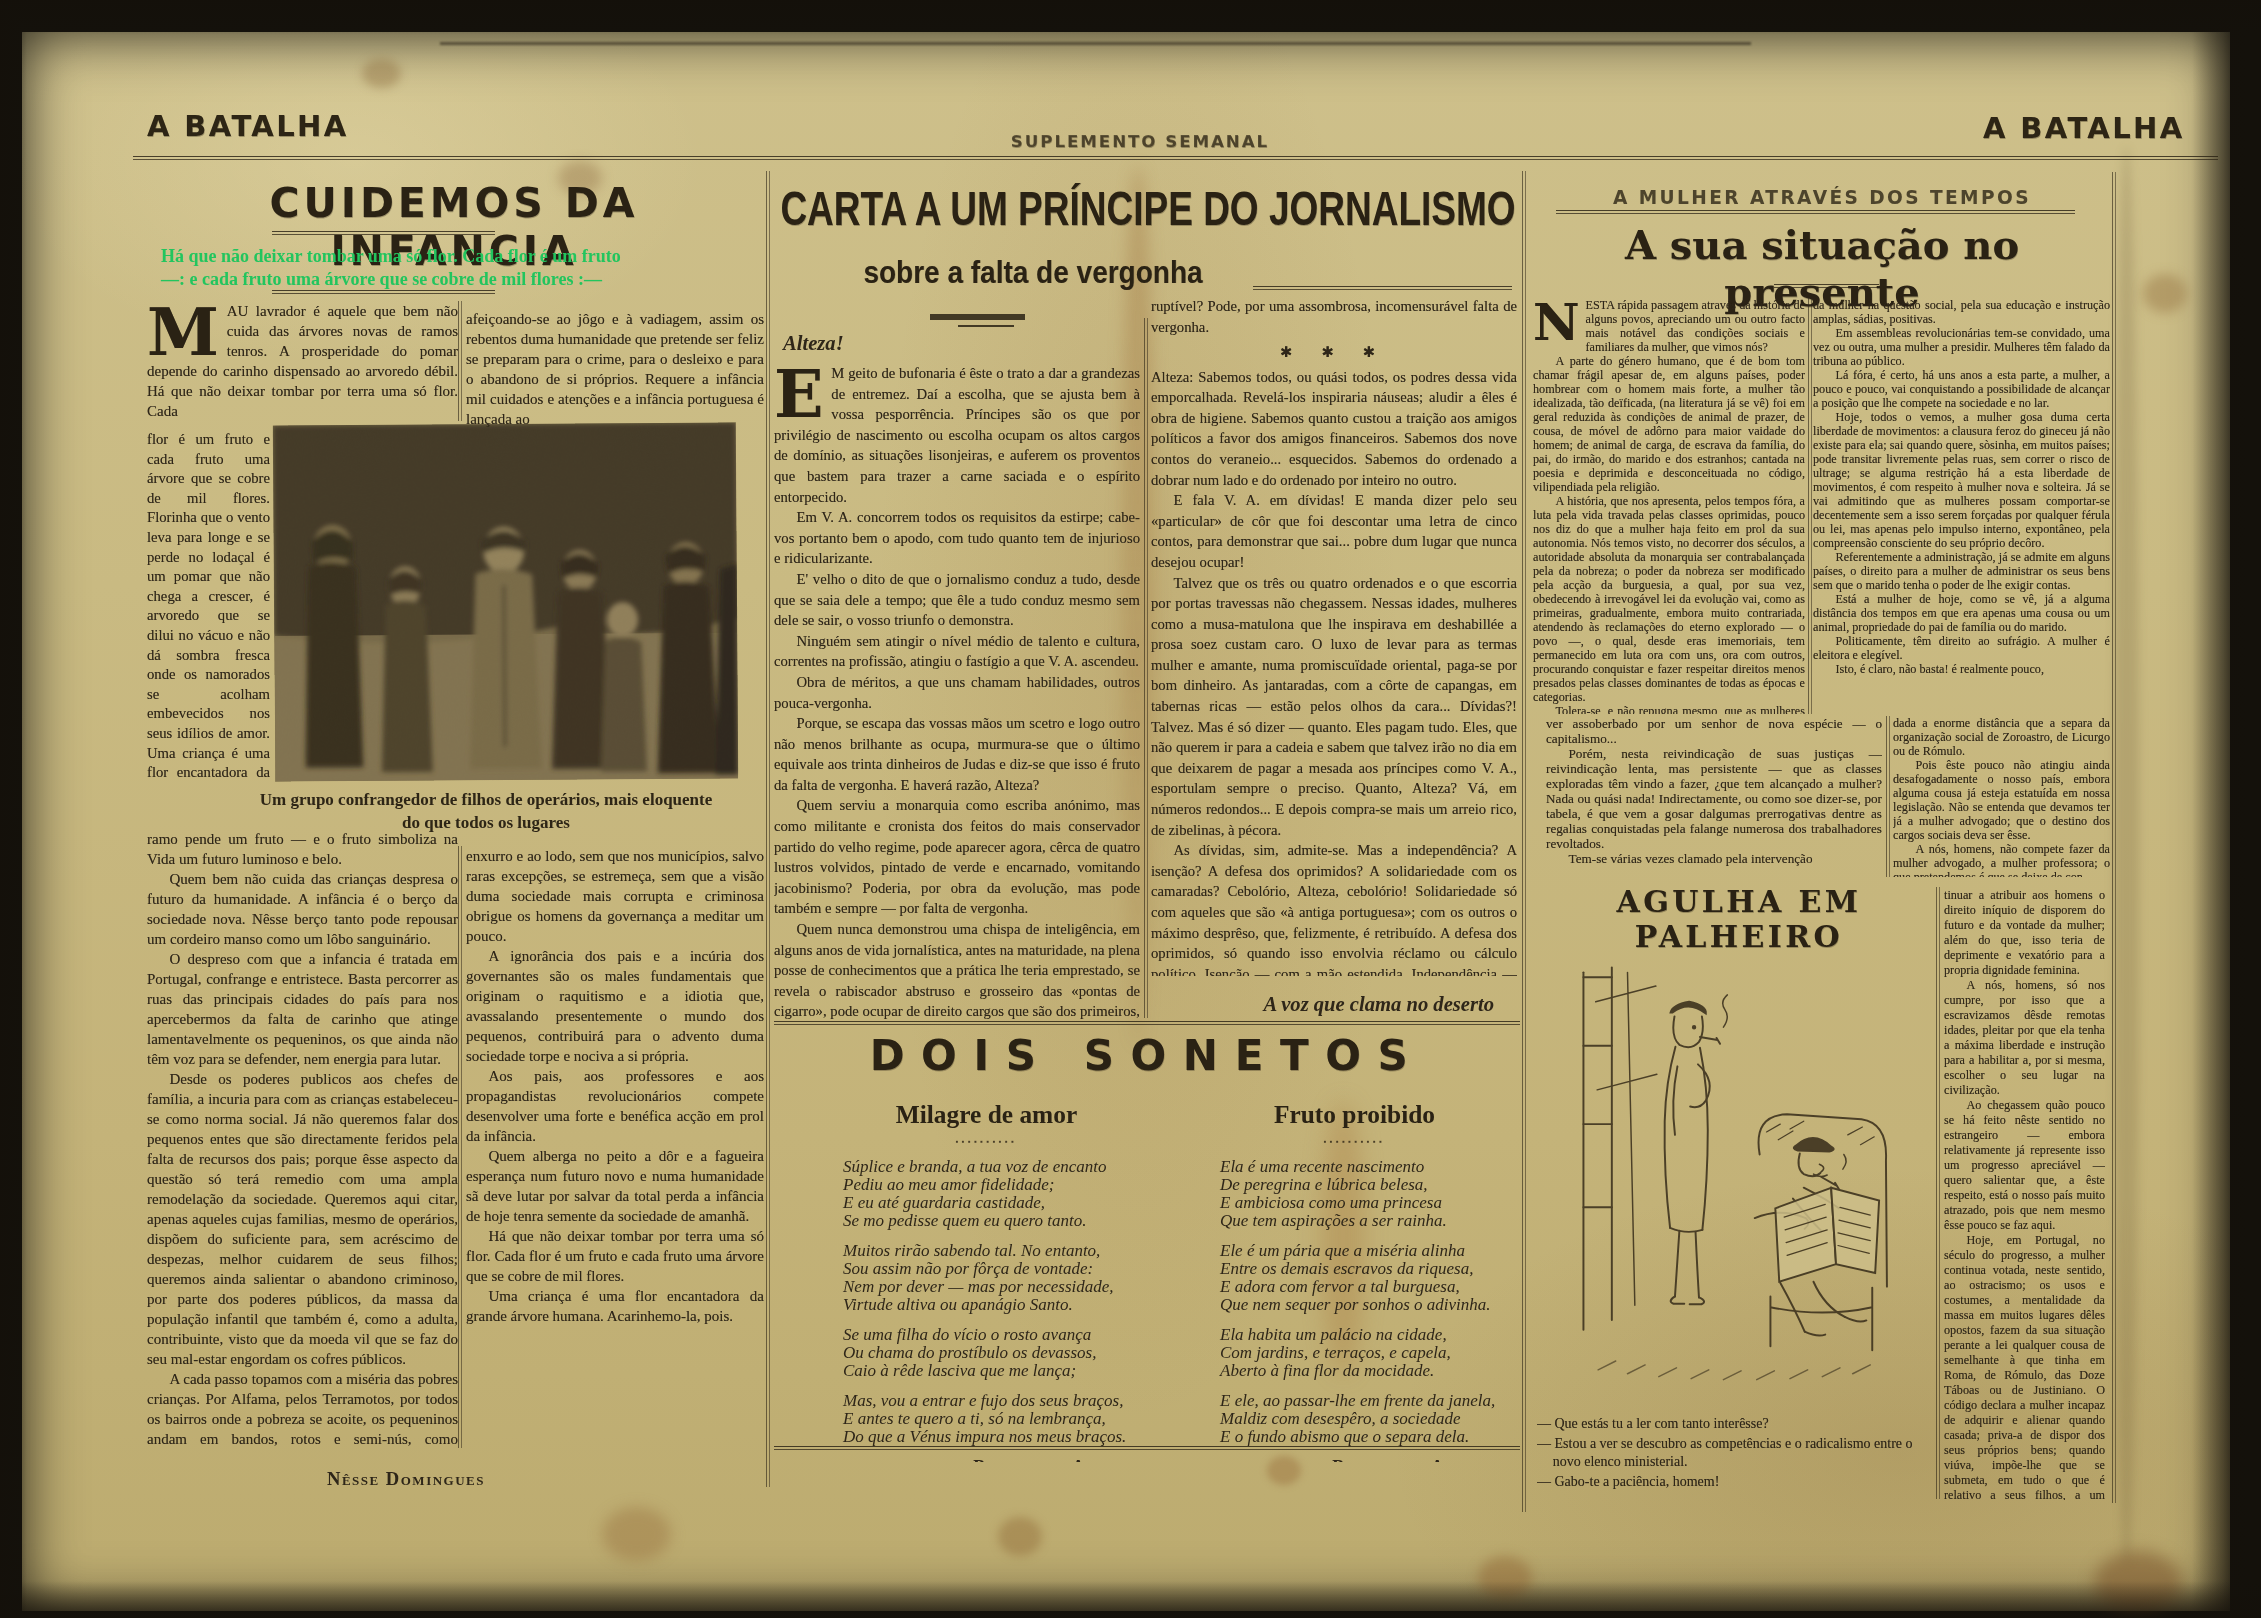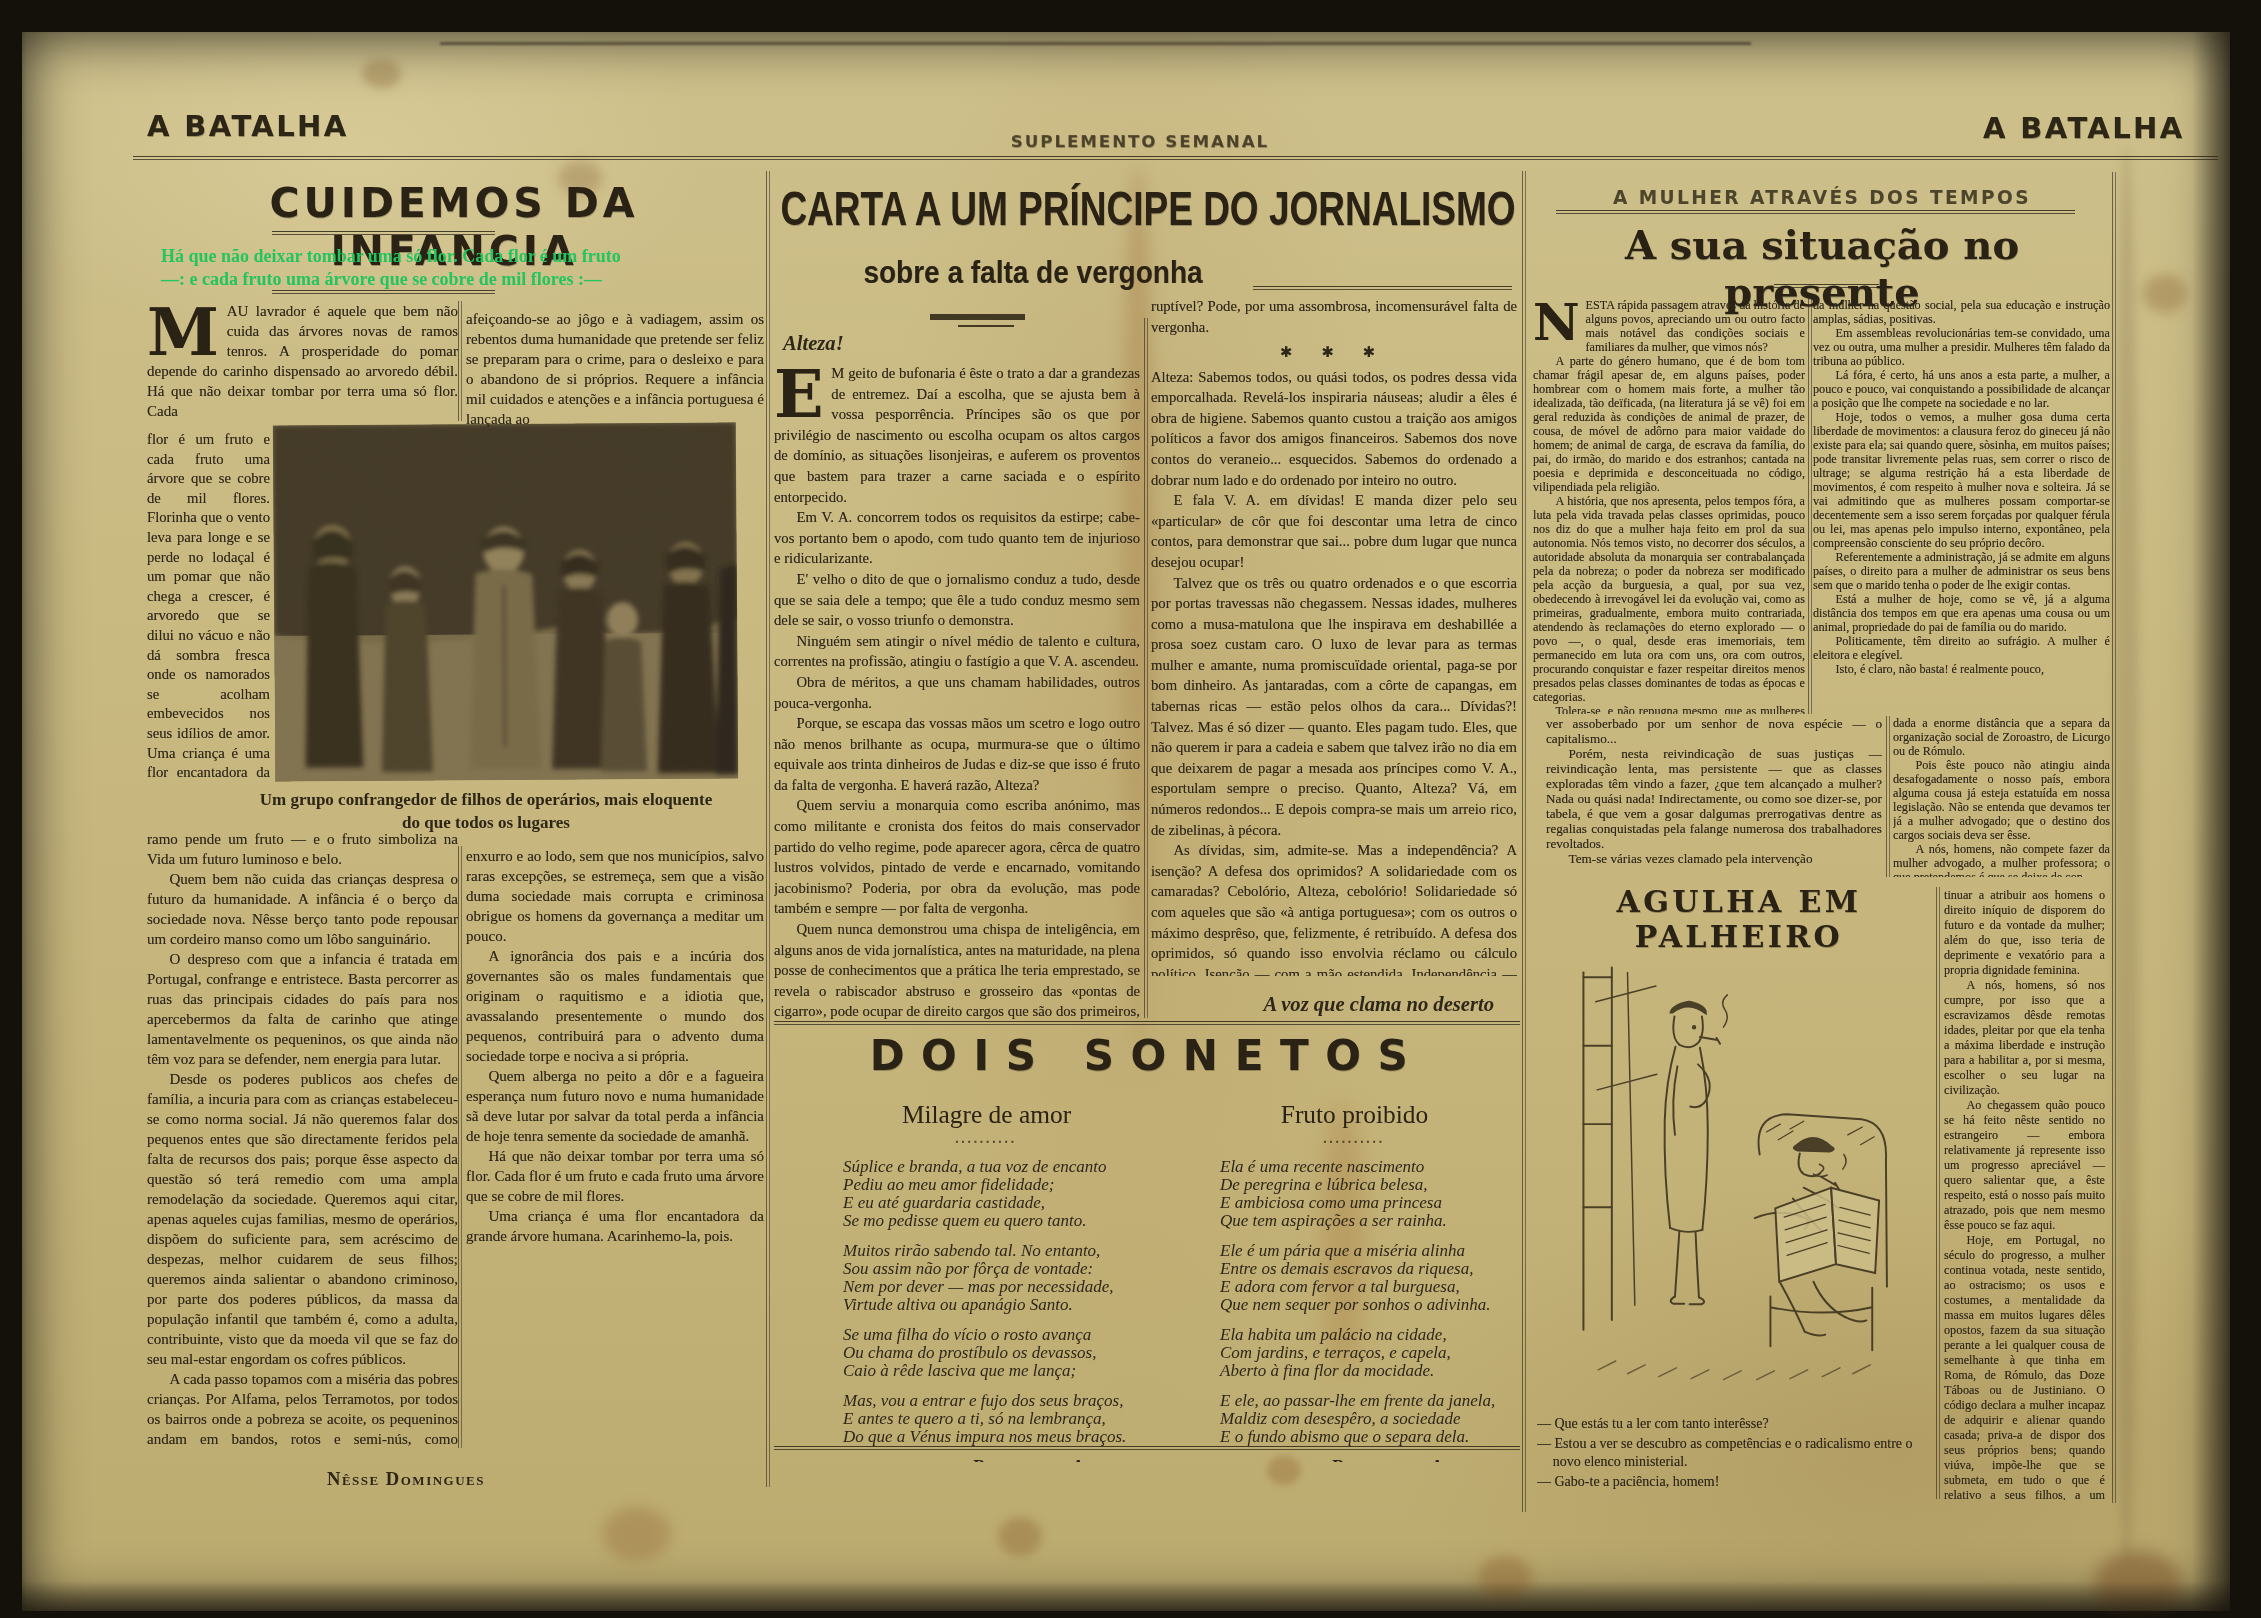--- a/index.html
+++ b/index.html
@@ -29,21 +29,21 @@
   .smallcol{font-size:12.2px;line-height:14px;}
   .dc{float:left;font-family:"DejaVu Serif",serif;font-weight:bold;color:#2a2214;
       font-size:65px;line-height:.8;margin:4.9px 7.8px 0 0;}
   .dc.small{font-size:51px;margin:3.9px 5.9px 0 0;}
   .stars{text-align:center;text-indent:0 !important;letter-spacing:12.7px;font-size:14.7px;padding:4.9px 0 3.9px 0;}
   .sig{position:absolute;font-variant:small-caps;font-weight:bold;letter-spacing:1.5px;font-size:18.6px;color:#2e2619;}
   .sig-it{position:absolute;font-style:italic;font-weight:bold;font-size:20.6px;color:#2e2619;text-align:right;}
   .caption{position:absolute;text-align:center;font-weight:bold;font-size:17px;line-height:22.5px;color:#2d2516;}
   .subtl{position:absolute;text-align:left;font-weight:bold;font-size:18px;line-height:23px;color:#22c55e;}
   .poem{position:absolute;overflow:hidden;}
-  .poem .ptitle{text-align:center;font-weight:normal;font-size:25.4px;color:#2a2214;margin:0 0 7.8px 0;}
+  .poem .ptitle{text-align:center;font-weight:bold;font-size:25.4px;color:#2a2214;margin:0 0 7.8px 0;}
   .poem .orn{text-align:center;font-size:7.8px;letter-spacing:3.4px;color:rgba(42,34,20,.8);margin:0 0 12.7px 0;}
   .poem .stanza{font-style:italic;font-size:17px;line-height:18px;margin:0 0 11.7px 28px;color:#2e2619;}
   .poem .pauthor{text-align:right;font-variant:small-caps;font-weight:bold;font-size:18px;letter-spacing:1px;padding-right:12.7px;color:#2e2619;}
   .dlgcap p{margin:0 0 1px 0;text-indent:-15.7px;padding-left:15.7px;text-align:left;}
   .ghostline{position:absolute;background:rgba(25,20,12,.5);filter:blur(1px);}
   .photo-wrap{position:absolute;overflow:hidden;box-shadow:0 0 14.7px rgba(40,30,15,.35) inset;transform:rotate(-.4deg);}
   .cartoon-wrap{position:absolute;}
   .edge{position:absolute;pointer-events:none;}
 </style>
 </head>
@@ -146,20 +146,21 @@
       <p>ramo pende um fruto — e o fruto simboliza na Vida um futuro luminoso e belo.</p>
       <p>Quem bem não cuida das crianças despresa o futuro da humanidade. A infância é o berço da sociedade nova. Nêsse berço tanto pode repousar um cordeiro manso como um lôbo sanguinário.</p>
       <p>O despreso com que a infancia é tratada em Portugal, confrange e entristece. Basta percorrer as ruas das principais cidades do país para nos apercebermos da falta de carinho que atinge lamentavelmente os pequeninos, os que ainda não têm voz para se defender, nem energia para lutar.</p>
       <p>Desde os poderes publicos aos chefes de família, a incuria para com as crianças estabeleceu-se como norma social. Já não queremos falar dos pequenos entes que são directamente feridos pela falta de recursos dos pais; porque êsse aspecto da questão só terá remedio com uma ampla remodelação da sociedade. Queremos aqui citar, apenas aqueles cujas familias, mesmo de operários, dispõem do suficiente para, sem acréscimo de despezas, melhor cuidarem de seus filhos; queremos ainda salientar o abandono criminoso, por parte dos poderes públicos, da massa da população infantil que também é, como a adulta, contribuinte, visto que da moeda vil que se faz do seu mal-estar engordam os cofres públicos.</p>
       <p>A cada passo topamos com a miséria das pobres crianças. Por Alfama, pelos Terramotos, por todos os bairros onde a pobreza se acoite, os pequeninos andam em bandos, rotos e semi-nús, como pequenos selvagens. Enxarcados pela chuva e tisnados pelo sol, esguedelhados e sujos, a boca plena de palavrões imundos, nos recantos sombrios entregando-se a lúbricos vícios ou</p>
     </div>
   <div class="rule-v" style="left:458px;top:846px;height:602px;"></div>
   <div class="bodycol cont" style="left:466px;top:846px;width:298px;height:607px;">
       <p>enxurro e ao lodo, sem que nos municípios, salvo raras excepções, se estremeça, sem que a visão duma sociedade mais corrupta e criminosa obrigue os homens da governança a meditar um pouco.</p>
       <p>A ignorância dos pais e a incúria dos governantes são os males fundamentais que originam o raquitismo e a idiotia que, avassalando presentemente o mundo dos pequenos, contribuirá para o advento duma sociedade torpe e nociva a si própria.</p>
+      <p>Aos pais, aos professores e aos propagandistas revolucionários compete desenvolver uma forte e benéfica acção em prol da infância.</p>
       <p>Quem alberga no peito a dôr e a fagueira esperança num futuro novo e numa humanidade sã deve lutar por salvar da total perda a infância de hoje tenra semente da sociedade de amanhã.</p>
       <p>Há que não deixar tombar por terra uma só flor. Cada flor é um fruto e cada fruto uma árvore que se cobre de mil flores.</p>
       <p>Uma criança é uma flor encantadora da grande árvore humana. Acarinhemo-la, pois.</p>
     </div>
   <div class="sig" style="left:147px;top:1468px;width:338px;text-align:right;">Nêsse Domingues</div>
 
   <div class="headline" style="left:776px;top:183px;width:744px;font-family:'Liberation Sans',sans-serif;font-weight:bold;font-size:37px;transform:scaleY(1.28);transform-origin:top;">CARTA A UM PRÍNCIPE DO JORNALISMO</div>
   <div class="headline" style="left:776px;top:254px;width:514px;font-family:'Liberation Sans',sans-serif;font-weight:bold;font-size:28px;transform:scaleY(1.15);transform-origin:top;">sobre a falta de vergonha</div>
   <div class="rule-h" style="left:1253px;top:286px;width:259px;"></div>
   <div class="bar" style="left:930px;top:314px;width:95px;height:6.4px;"></div>

